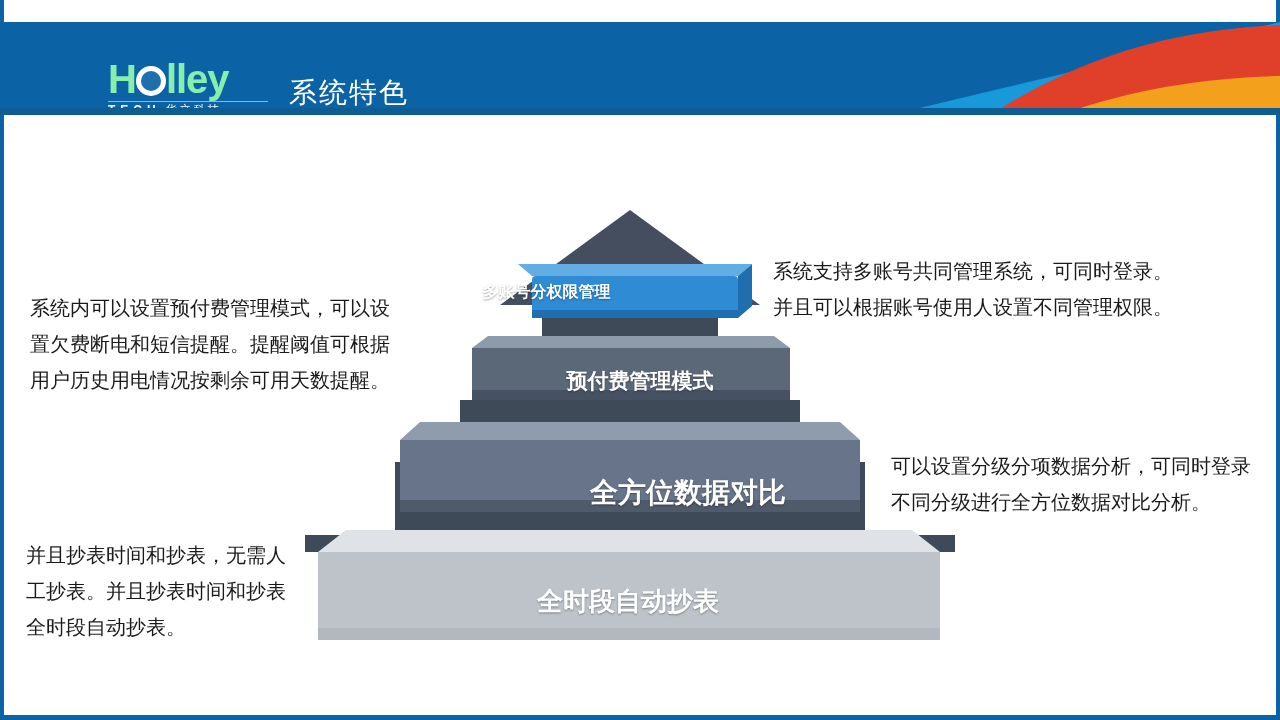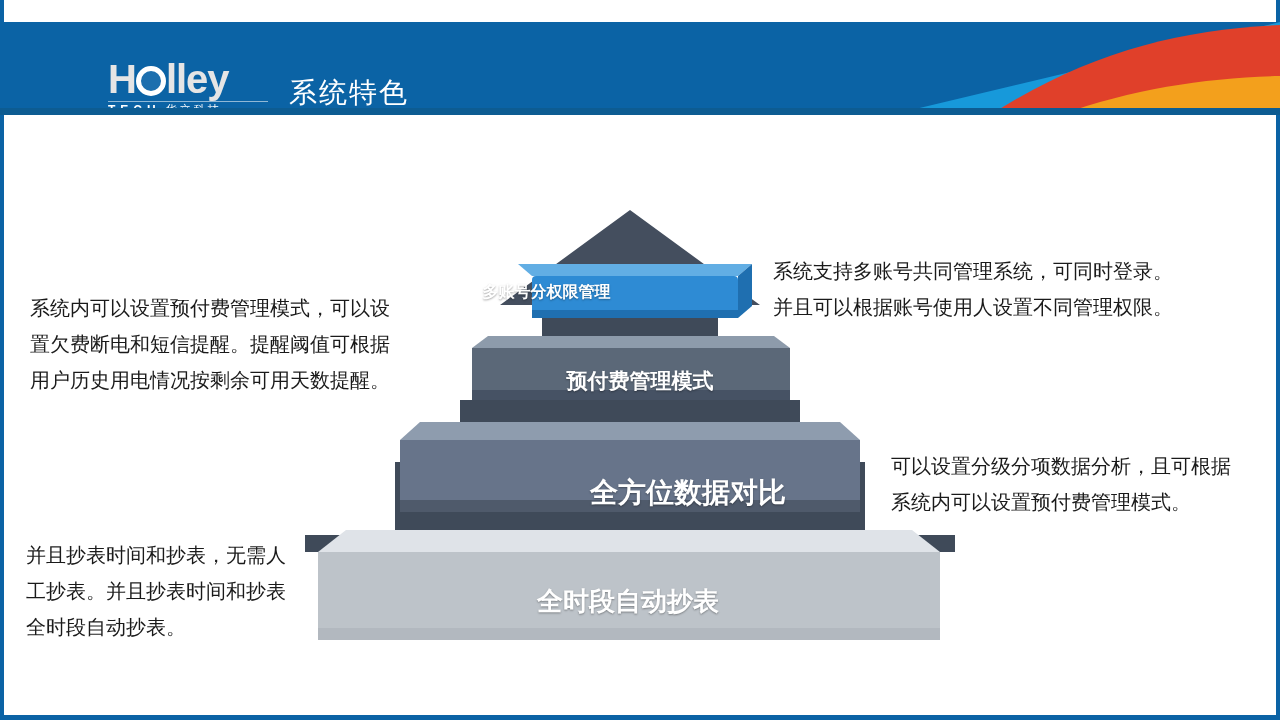--- a/index.html
+++ b/index.html
@@ -69,21 +69,21 @@
     left: 108px;
     top: 37px;
     width: 160px;
     height: 58px;
   }
   .logo-word {
     font-family: "Liberation Sans", sans-serif;
     font-weight: bold;
     font-size: 40px;
     letter-spacing: -1px;
-    color: #e5e5e5;
+    color: #86efac;
     line-height: 40px;
     white-space: nowrap;
   }
   .logo-o {
     display: inline-block;
     width: 30px;
     height: 30px;
     border: 5px solid #ffffff;
     border-radius: 50%;
     background: #1d6fae;
@@ -257,17 +257,17 @@
     <p>工抄表。并且抄表时间和抄表</p>
     <p>全时段自动抄表。</p>
   </div>
 
   <div class="note note-tr">
     <p>系统支持多账号共同管理系统，可同时登录。</p>
     <p>并且可以根据账号使用人设置不同管理权限。</p>
   </div>
 
   <div class="note note-mr">
-    <p>可以设置分级分项数据分析，且可根据</p>
-    <p>系统内可以设置预付费管理模式。</p>
+    <p>可以设置分级分项数据分析，可同时登录</p>
+    <p>不同分级进行全方位数据对比分析。</p>
   </div>
 
 </div>
 
 </body></html>

